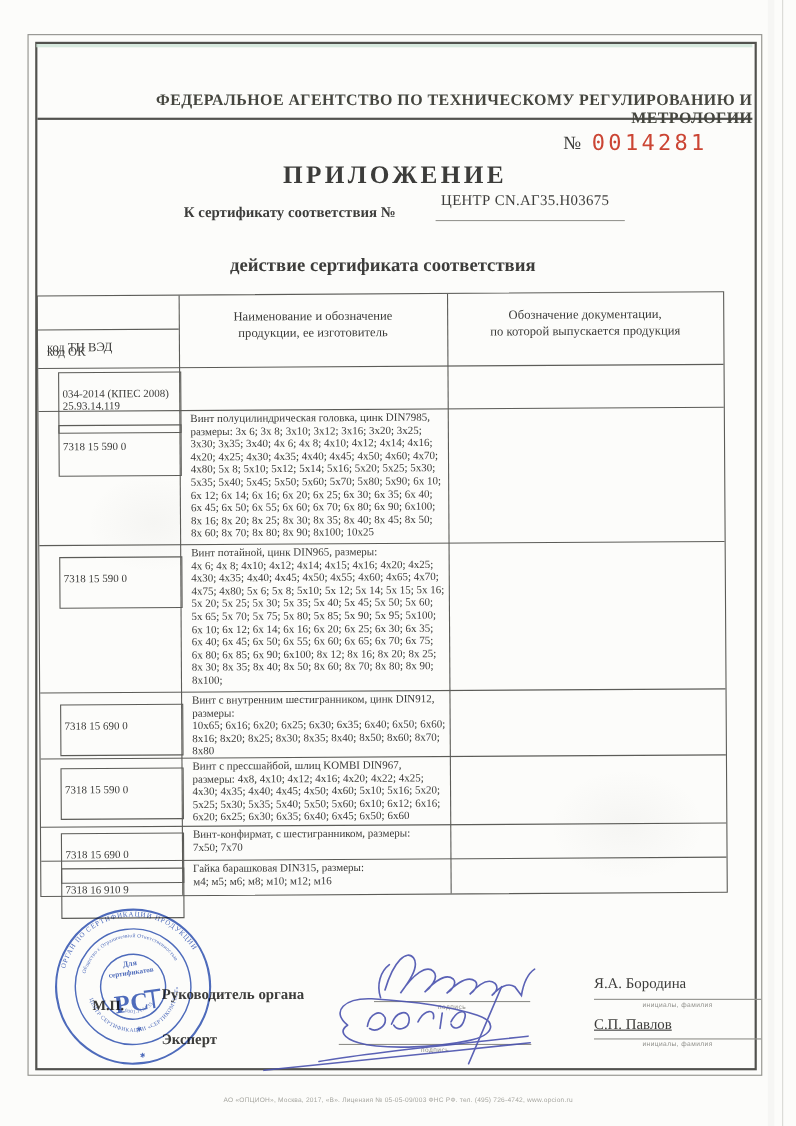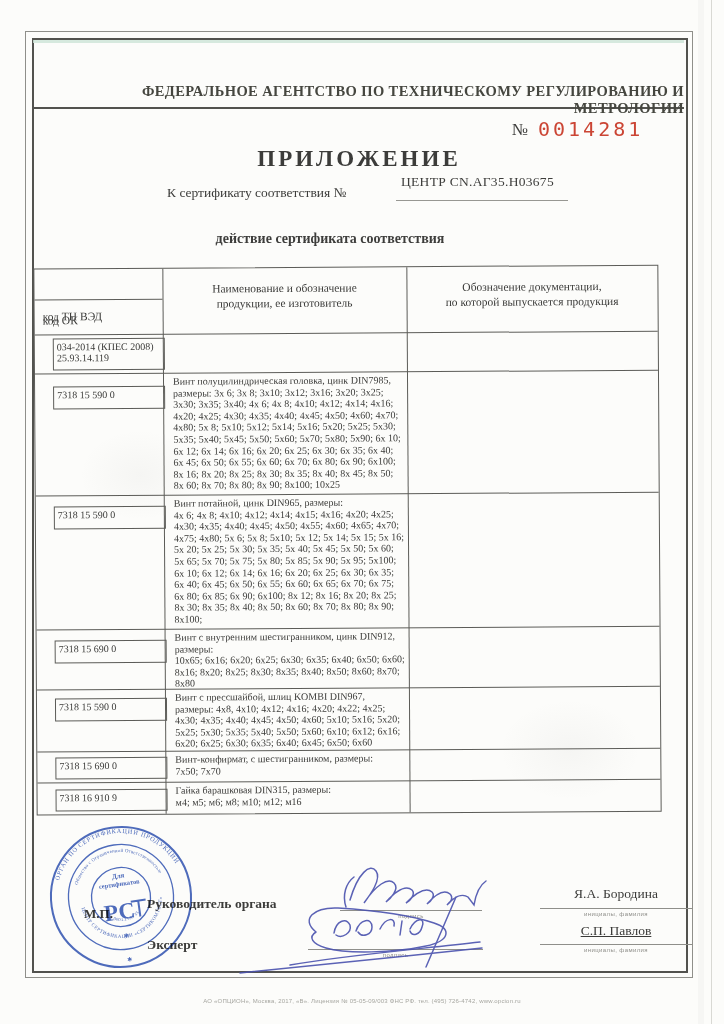--- a/index.html
+++ b/index.html
@@ -21,43 +21,43 @@
   
   .title1{position:absolute;left:34px;top:49px;width:650px;text-align:center;
     font-size:19px;font-weight:bold;letter-spacing:5px;color:#40474a;}
   .title2{position:absolute;left:34px;top:83px;width:650px;text-align:right;
     font-size:14.5px;font-weight:bold;letter-spacing:.4px;color:#45463f;}
   .num-label{position:absolute;left:512px;top:120px;font-size:17px;color:#3e3e3c;}
   .num-value{position:absolute;left:538px;top:117px;font-family:"DejaVu Sans Mono",monospace;
     font-size:20px;letter-spacing:3px;color:#cb4534;}
   .appendix{position:absolute;left:34px;top:146px;width:650px;text-align:center;
     font-size:23px;font-weight:bold;letter-spacing:3px;color:#3c3c3a;}
-  .cert-label{position:absolute;left:167px;top:185px;font-size:13.5px;font-weight:normal;color:#3d3d3b;}
+  .cert-label{position:absolute;left:167px;top:185px;font-size:13.5px;font-weight:bold;color:#3d3d3b;}
   .cert-value{position:absolute;left:401px;top:174px;font-size:13.5px;color:#3d3d3b;letter-spacing:.3px;}
   .cert-line{position:absolute;left:396px;top:200px;width:172px;border-top:1px solid #979792;}
   .sub1{position:absolute;left:30px;top:214px;width:600px;text-align:center;font-size:13.5px;font-weight:bold;color:#3d3d3b;}
-  .sub2{position:absolute;left:30px;top:231px;width:600px;text-align:center;font-size:14px;font-weight:bold;color:#3d3d3b;}
+  .sub2{position:absolute;left:48px;top:231px;width:600px;text-align:center;font-size:17px;font-weight:bold;color:#3d3d3b;}
   
   .tbl{position:absolute;left:35px;top:267px;width:623px;height:545px;
     border:1px solid #5c5c58;transform:rotate(-0.35deg);transform-origin:40% 50%;}
   .hl{position:absolute;left:0;width:100%;border-top:1px solid #5c5c58;}
   .vl{position:absolute;top:0;height:100%;width:1px;background:#5c5c58;}
   .hl-col1{position:absolute;left:0;width:128px;border-top:1px solid #5c5c58;}
   .th{font-size:11.5px;color:#3b3b39;}
   .th-c{position:absolute;text-align:center;white-space:pre-line;line-height:15px;}
   .codebox{position:absolute;left:18px;width:104px;border:1px solid #5c5c58;
-    font-size:10px;line-height:11px;padding:2px 3px;white-space:pre-line;color:#3b3b39;}
+    font-size:10px;line-height:11px;padding:14px 3px;white-space:pre-line;color:#3b3b39;}
   .desc{position:absolute;left:138px;width:230px;font-size:10px;line-height:11.6px;
     white-space:pre-line;color:#3b3b39;}
   
   .role{position:absolute;font-size:13.5px;font-weight:bold;color:#3c3c3a;}
   .sline{position:absolute;border-top:1px solid #8f8f8a;}
   .tinylabel{position:absolute;text-align:center;font-family:"Liberation Sans",sans-serif;
     font-size:6px;color:#8e8e89;letter-spacing:.4px;}
-  .pname{position:absolute;width:152px;text-align:center;font-size:13.5px;color:#3b3b39;}
+  .pname{position:absolute;width:152px;text-align:left;font-size:13.5px;color:#3b3b39;}
   .mp{position:absolute;left:84px;top:906px;font-size:13px;font-weight:bold;color:#3a3a38;z-index:1;}
   .stampsvg{position:absolute;left:44px;top:820px;z-index:2;opacity:.9;mix-blend-mode:multiply;}
   .sigsvg{position:absolute;left:230px;top:855px;z-index:3;}
   .printline{position:absolute;left:122px;top:998px;width:480px;text-align:center;
     font-family:"Liberation Sans",sans-serif;font-size:6px;color:#a6a6a0;letter-spacing:.2px;}
 </style>
 </head>
 <body>
 
 <div class="sheet">

